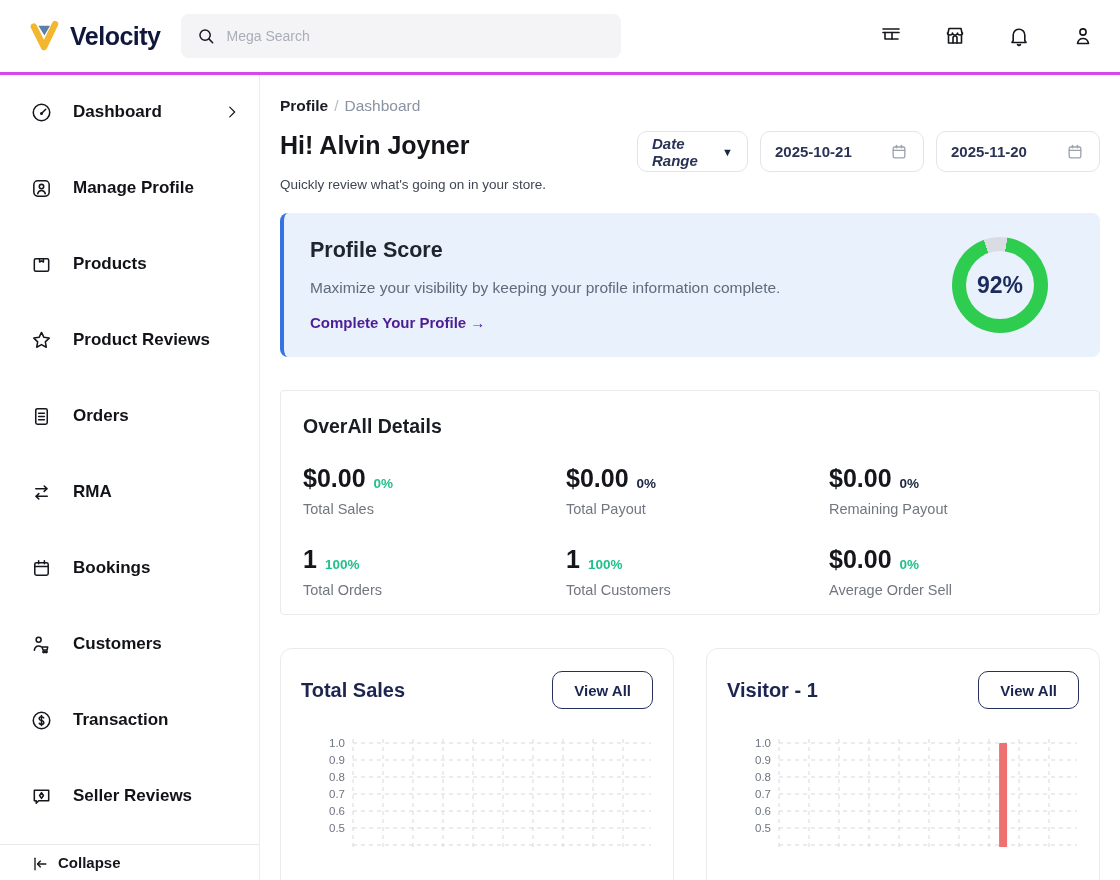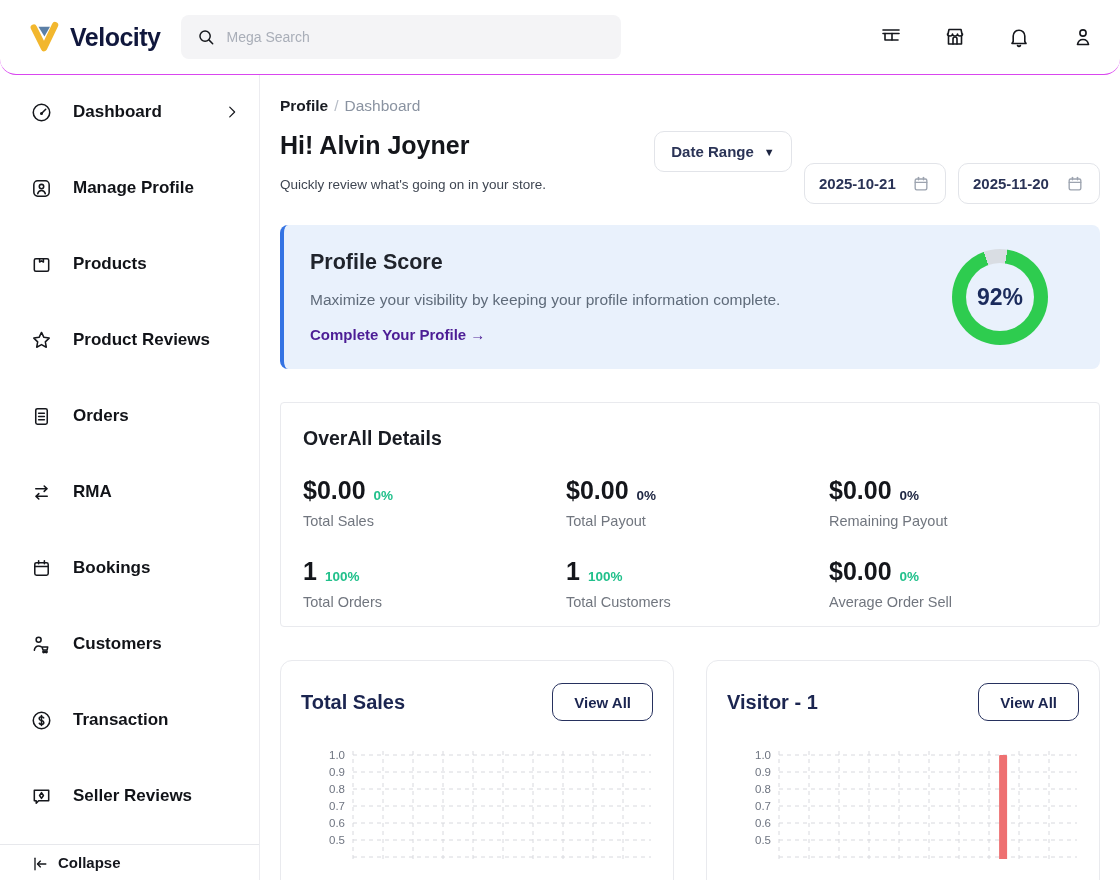--- a/index.html
+++ b/index.html
@@ -1,21 +1,21 @@
 <!DOCTYPE html>
 <html><head>
 <meta charset="utf-8">
 <style>
   * { margin:0; padding:0; box-sizing:border-box; }
   html,body { width:1120px; height:880px; overflow:hidden; background:#fff;
     font-family:"Liberation Sans", sans-serif; color:#16181d; }
 
   
   .topbar { height:75px; display:flex; align-items:center; padding:0 24px 0 26px;
-    border-bottom:1px solid #d946ef; background:#fff;border-radius:16px; }
+    border-bottom:3px solid #d946ef; background:#fff; }
   .logo { display:flex; align-items:center; gap:8px; cursor:pointer; }
   .logo-text { font-size:25px; font-weight:800; color:#10173c; letter-spacing:-0.5px; }
   .searchbox { margin-left:20px; width:440px; height:44px; background:#f4f4f6;
     border-radius:8px; display:flex; align-items:center; padding:0 14px; gap:10px; }
   .searchbox input { border:none; outline:none; background:transparent; flex:1;
     font-size:14px; color:#3a3f4a; font-family:"Liberation Sans", sans-serif; }
   .searchbox input::placeholder { color:#a9aeb8; }
   .topbar-actions { margin-left:auto; display:flex; align-items:center; gap:38px; }
   .icon-btn { width:26px; height:26px; display:flex; align-items:center;
     justify-content:center; cursor:pointer; background:none; border:none; }
@@ -40,22 +40,22 @@
   .bc-sep { color:#b6bcc6; }
   .bc-current { color:#8a93a1; }
 
   .header-row { display:flex; align-items:flex-start; margin-top:16px; }
   .greeting { font-size:25px; font-weight:700; color:#14161b; }
   .subtitle { font-size:13.5px; color:#3f4652; margin-top:17px; }
   .filters { margin-left:auto; display:flex; gap:12px; }
   .pill { height:41px; border:1px solid #e2e4e9; border-radius:10px; background:#fff;
     display:flex; align-items:center; padding:0 14px; gap:10px; font-size:15px;
     font-weight:600; color:#2a3356; cursor:pointer; }
-  .pill.select { width:138px; justify-content:center; }
-  .pill.date { width:142px; justify-content:space-between;margin-top:32px; }
+  .pill.select { width:111px; justify-content:space-between;font-style:italic; }
+  .pill.date { width:164px; justify-content:space-between; }
   .caret { font-size:11px; color:#1c2440; }
 
   
   .score-card { margin-top:21px; background:#e9f1fc; border-left:4px solid #3473e3;
     border-radius:8px; padding:24px 28px 24px 26px; display:flex; align-items:center; }
   .score-title { font-size:21.5px; font-weight:700; color:#20242c; }
   .score-desc { margin-top:13px; font-size:15.5px; color:#5f6b7a; line-height:1.6;
     max-width:500px; }
   .score-link { display:inline-block; margin-top:13px; font-size:15px; font-weight:700;
     color:#4c1d95; text-decoration:none; cursor:pointer; }

